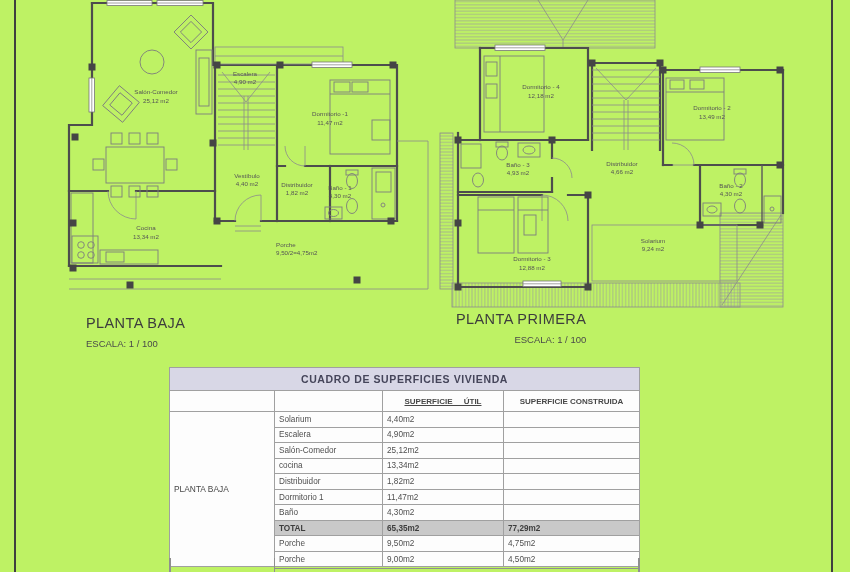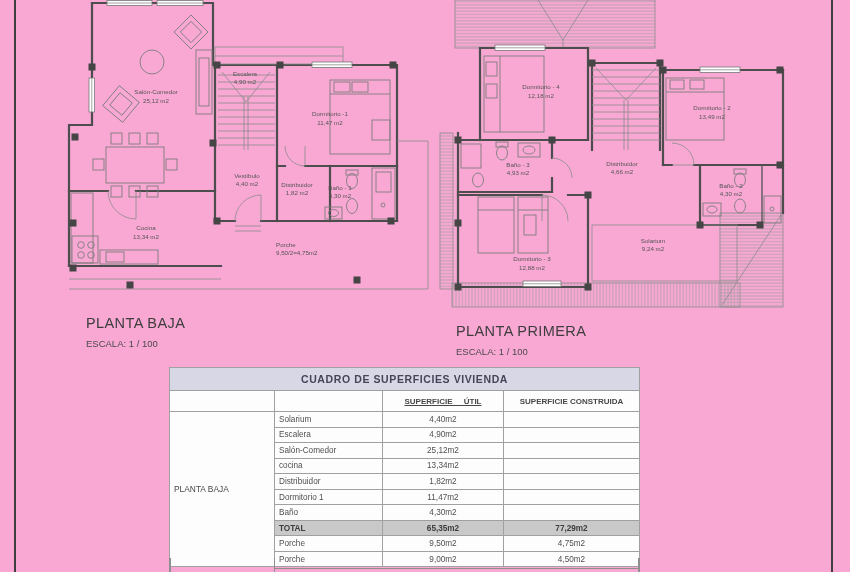--- a/index.html
+++ b/index.html
@@ -1,16 +1,16 @@
 <!DOCTYPE html>
 <html style="--header-bg: #d8d7e6; --total-bg: #c9c9c9;"><head>
 <meta charset="utf-8">
 <style>
   html,body{margin:0;padding:0;background:#e8e8e8;}
-  .page{position:relative;width:850px;height:572px;background:#f9a8d4;overflow:hidden;
+  .page{position:relative;width:850px;height:572px;background:#bef264;overflow:hidden;
         font-family:"Liberation Sans",sans-serif;color:#4c4c4c;}
   .frame{position:absolute;top:0;width:2px;height:572px;background:#3f3f3f;}
   .frame.left{left:14px;}
   .frame.right{left:831px;}
 
   svg.plans{position:absolute;left:0;top:0;}
   .wall{stroke:#4d4d4d;stroke-width:2.2;fill:none;stroke-linecap:square;}
   .wall2{stroke:#5a5a5a;stroke-width:1.4;fill:none;}
   .thin{stroke:#8c8c8c;stroke-width:0.8;fill:none;}
   .furn{stroke:#7d7d7d;stroke-width:0.9;fill:none;}
@@ -27,21 +27,21 @@
   table.stable{position:absolute;left:169px;top:367px;width:470px;border-collapse:collapse;
        table-layout:fixed;font-size:8.2px;color:#4f4f4f;background:#fdfdfd;border:1.5px solid #5f5f5f;}
   table.stable td{border:1px solid #a0a0a0;padding:0 4px;overflow:hidden;white-space:nowrap;}
   td.t-title{height:22px;background:var(--header-bg,#d8d7e6);text-align:center;font-weight:bold;
        font-size:10.5px;letter-spacing:0.6px;color:#45455a;border:1px solid #77777c;}
   tr.sub td{height:20px;text-align:center;font-weight:bold;font-size:8px;color:#474747;}
   td.util-h{word-spacing:9px;text-decoration:underline;}
   tr.brow td{height:14.55px;}
   td.grp{vertical-align:middle;padding-left:8px;font-size:8.4px;color:#474747;}
   td.name{padding-left:5px;}
-  td.val{text-align:center;}
+  td.val{text-align:left;}
   tr.total td{background:var(--total-bg,#c9c9c9);font-weight:bold;color:#3d3d3d;}
   .pseg{position:absolute;background:#8f8f8f;}
 </style>
 </head>
 <body>
 
 <div class="page">
   <div class="frame left"></div>
   <div class="frame right"></div>
 
@@ -293,21 +293,21 @@
         <text class="rlabel" x="653" y="243">Solarium</text>
         <text class="rlabel" x="653" y="251">9,24 m2</text>
       </g>
     </g>
   </svg>
 
   <div class="plan-title" style="left:86px;top:316px;">
     <div class="t">PLANTA BAJA</div>
     <div class="s">ESCALA: 1 / 100</div>
   </div>
-  <div class="plan-title" style="left:456px;top:324px;">
+  <div class="plan-title" style="left:456px;top:312px;text-align:right;">
     <div class="t">PLANTA PRIMERA</div>
     <div class="s">ESCALA: 1 / 100</div>
   </div>
 
   <table class="stable">
     <colgroup>
         <col style="width:105px">
         <col style="width:108px">
         <col style="width:121px">
         <col style="width:136px">

